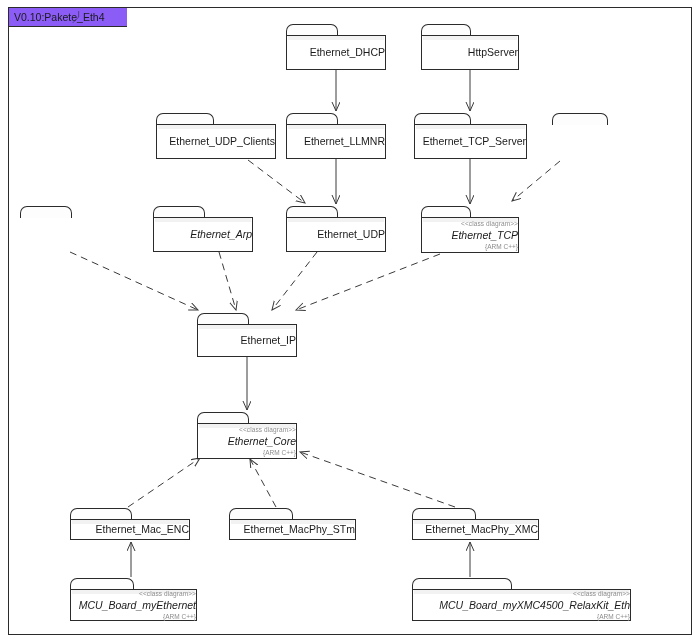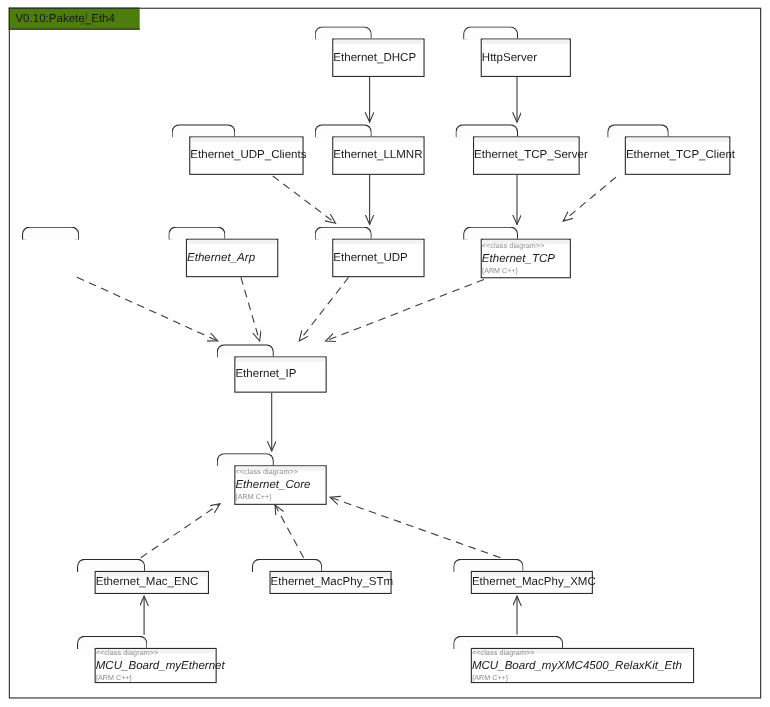--- a/index.html
+++ b/index.html
@@ -30,21 +30,21 @@
   }
   .frame-tab {
     position: absolute;
     left: 8px;
     top: 7px;
     height: 20px;
     box-sizing: border-box;
     border-left: 1px solid #2b2b2b;
     border-top: 1px solid #2b2b2b;
     border-bottom: 1px solid #2b2b2b;
-    background: #4d7c0f;
+    background: #8b5cf6;
     padding: 2px 22px 2px 5px;
     font-size: 10.5px;
     line-height: 15px;
     color: #1a1a1a;
     white-space: nowrap;
   }
   .frame-tab-corner {
     position: absolute;
     left: 0;
     top: 0;
@@ -84,23 +84,22 @@
     position: absolute;
     left: 0;
     top: 11px;
     right: 0;
     bottom: 0;
     box-sizing: border-box;
     border: 1px solid #2b2b2b;
     background: #ffffff;
     display: flex;
     flex-direction: column;
-    align-items: flex-start;
+    align-items: flex-end;
     justify-content: center;
-    margin-left: 16px;
   }
   .pkg .body::before {
     
     content: "";
     position: absolute;
     left: 1px;
     top: 0px;
     right: 1px;
     height: 4px;
     background: #f2f2f2;
@@ -201,23 +200,20 @@
         </div>
       </div>
       <div class="pkg plain" style="left: 414px; top: 113px; width: 113px; height: 46px;">
         <div class="tab" style="width: 57px;"></div>
         <div class="body">
           <div class="name">Ethernet_TCP_Server</div>
         </div>
       </div>
       <div class="pkg plain" style="left: 552px; top: 113px; width: 112px; height: 46px;">
         <div class="tab" style="width: 56px;"></div>
-        <div class="body">
-          <div class="name">Ethernet_TCP_Client</div>
-        </div>
       </div>
       <div class="pkg plain" style="left: 20px; top: 206px; width: 100px; height: 46px;">
         <div class="tab" style="width: 52px;"></div>
       </div>
       <div class="pkg plain" style="left: 153px; top: 206px; width: 100px; height: 46px; font-style: italic;">
         <div class="tab" style="width: 52px;"></div>
         <div class="body">
           <div class="name">Ethernet_Arp</div>
         </div>
       </div>

